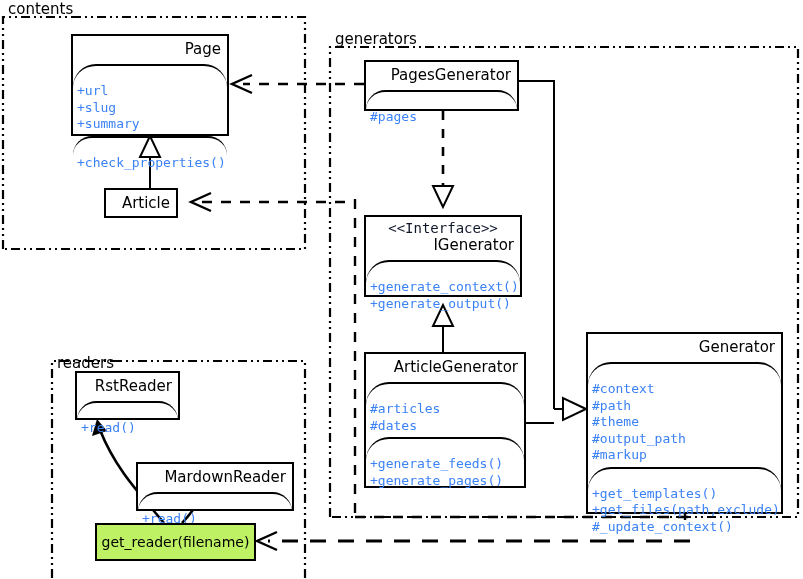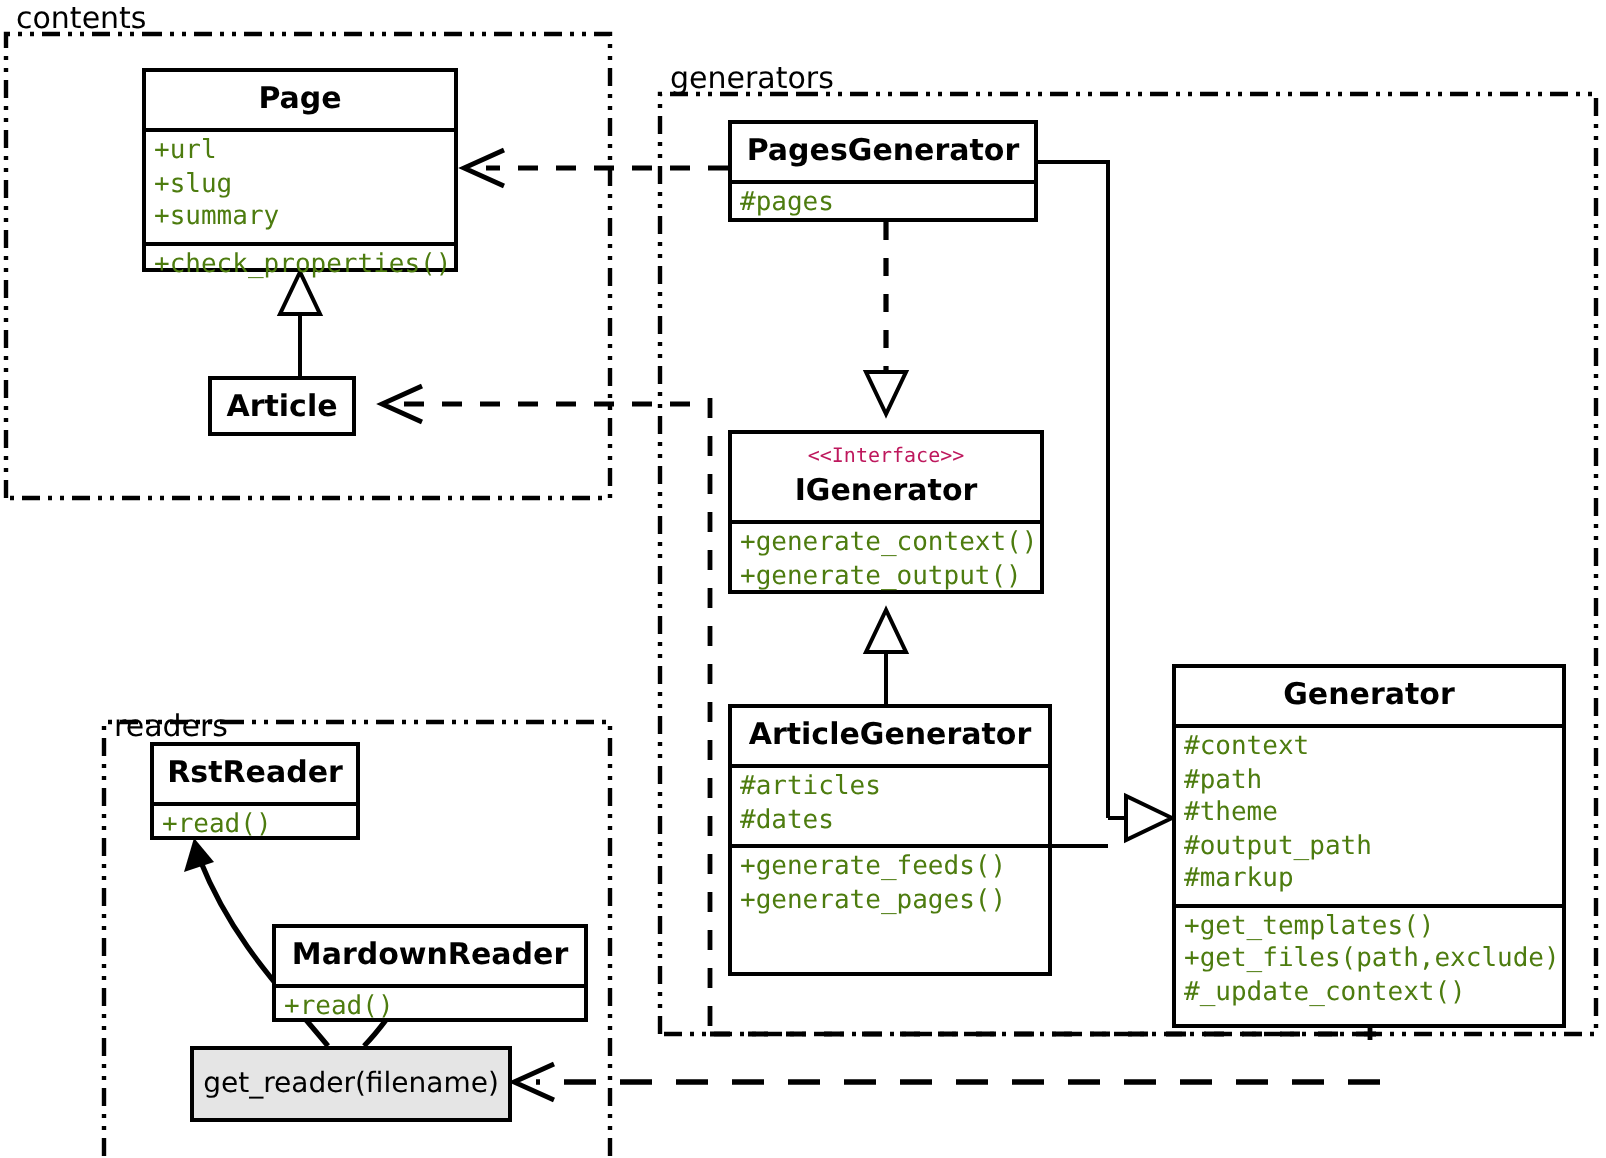--- a/index.html
+++ b/index.html
@@ -8,34 +8,34 @@
   #diagram{position:absolute;left:0;top:0;width:693px;height:579px;}
 
   
   .pkg{position:absolute;box-sizing:border-box;}
   .pkg-label{position:absolute;background:#ffffff;padding:0 3px;
              font-size:15px;color:#000;white-space:nowrap;line-height:16px;}
 
   
   .cls{position:absolute;box-sizing:border-box;border:2px solid #000;
        background:#ffffff;z-index:5;}
-  .cls .name{font-weight:bold;font-size:15px;text-align:center;
+  .cls .name{font-weight:normal;font-size:15px;text-align:right;
              padding:5px 6px 6px;line-height:17px;color:#000;}
-  .cls .stereo{font-weight:normal;font-size:10px;text-align:center;
+  .cls .stereo{font-weight:normal;font-size:14px;text-align:center;
                font-family:"DejaVu Sans Mono","Liberation Mono",monospace;
-               padding:4px 6px 0;line-height:15px;color:#be185d;}
+               padding:4px 6px 0;line-height:15px;color:#0f172a;}
   .cls .sep{border-top:2px solid #000;}
-  .cls .compartment{padding:2px 3px 3px 4px;
+  .cls .compartment{padding:17px 3px 3px 4px;
                font-family:"DejaVu Sans Mono","Liberation Mono",monospace;
-               font-size:13px;line-height:16.5px;color:#4d7c0f;}
+               font-size:13px;line-height:16.5px;color:#3b82f6;border-radius:23px;}
   .cls .compartment div{white-space:nowrap;}
 
   
   .fnbox{position:absolute;box-sizing:border-box;border:2px solid #000;
-         background:#e5e5e5;z-index:5;display:flex;align-items:center;
+         background:#bef264;z-index:5;display:flex;align-items:center;
          justify-content:center;font-size:14px;color:#000;}
 </style>
 </head>
 <body>
 
 <div id="diagram">
 
   <div class="pkg" id="pkg-contents"></div>
   <div class="pkg-label" id="lbl-contents" style="left: 5px; top: 1px;">contents</div>
 

